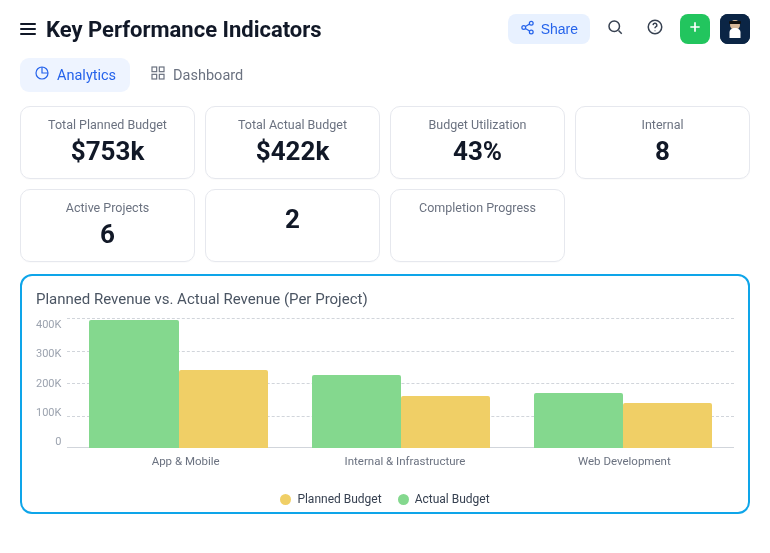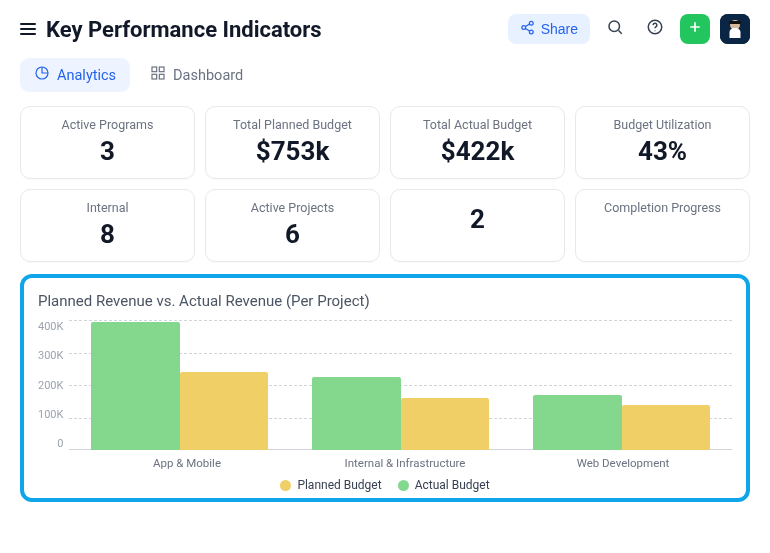--- a/index.html
+++ b/index.html
@@ -55,21 +55,21 @@
   }
   .kpi-card {
     border:1px solid #e6e8ee; border-radius:10px; padding:10px 8px 12px;
     text-align:center; box-shadow: 0 1px 1px rgba(0,0,0,0.02);
   }
   .kpi-label { font-size:12.5px; color:#6b7280; }
   .kpi-value { font-size:26px; font-weight:700; color:#111827; margin-top:4px; }
 
   
   .chart-card {
-    margin-top:12px; border:4px solid #0ea5e9; border-radius:12px; padding:14px 14px 6px;
+    margin-top:12px; border:2px solid #0ea5e9; border-radius:12px; padding:14px 14px 6px;
   }
   .chart-title { font-size:15px; color:#4b5563; margin-bottom:10px; }
   .plot-wrap { display:flex; }
   .y-axis {
     display:flex; flex-direction:column; justify-content:space-between;
     height:130px; font-size:11px; color:#9ca3af; padding-right:6px; align-items:flex-end;
   }
   .plot {
     position:relative; flex:1; height:130px;
   }
@@ -82,21 +82,21 @@
   .groups {
     position:absolute; left:0; right:0; bottom:0; top:0;
     display:flex;
   }
   .group { flex:1; display:flex; align-items:flex-end; justify-content:center; gap:0; padding:0 12px; }
   .bar { width:45%; border-radius:2px 2px 0 0; }
   .bar.actual { background:#84d88e; }
   .bar.planned { background:#f0cf66; }
   .x-axis { display:flex; margin-left:40px; }
   .x-cat { flex:1; text-align:center; font-size:11.5px; color:#6b7280; padding-top:6px; }
-  .legend { display:flex; justify-content:center; gap:16px; margin-top:8px; font-size:12px; color:#374151;}
+  .legend { display:flex; justify-content:center; gap:16px; margin-top:24px; font-size:12px; color:#374151;}
   .legend-item { display:inline-flex; align-items:center; gap:6px; }
   .swatch { width:11px; height:11px; border-radius:50%; display:inline-block; }
   .swatch.p { background:#f0cf66; }
   .swatch.a { background:#84d88e; }
 </style>
 </head>
 <body>
 
 <div class="hdr">
   <div class="menu-icon">
@@ -168,24 +168,20 @@
           <rect x="14" y="3" width="7" height="7"></rect>
           <rect x="3" y="14" width="7" height="7"></rect>
           <rect x="14" y="14" width="7" height="7"></rect>
         </svg>
     </span>
     <span>Dashboard</span>
   </div>
 </div>
 
 <div class="kpi-grid">
-  <div class="kpi-card">
-    <div class="kpi-label">Active Programs</div>
-    <div class="kpi-value">3</div>
-  </div>
   <div class="kpi-card">
     <div class="kpi-label">Total Planned Budget</div>
     <div class="kpi-value">$753k</div>
   </div>
   <div class="kpi-card">
     <div class="kpi-label">Total Actual Budget</div>
     <div class="kpi-value">$422k</div>
   </div>
   <div class="kpi-card">
     <div class="kpi-label">Budget Utilization</div>

